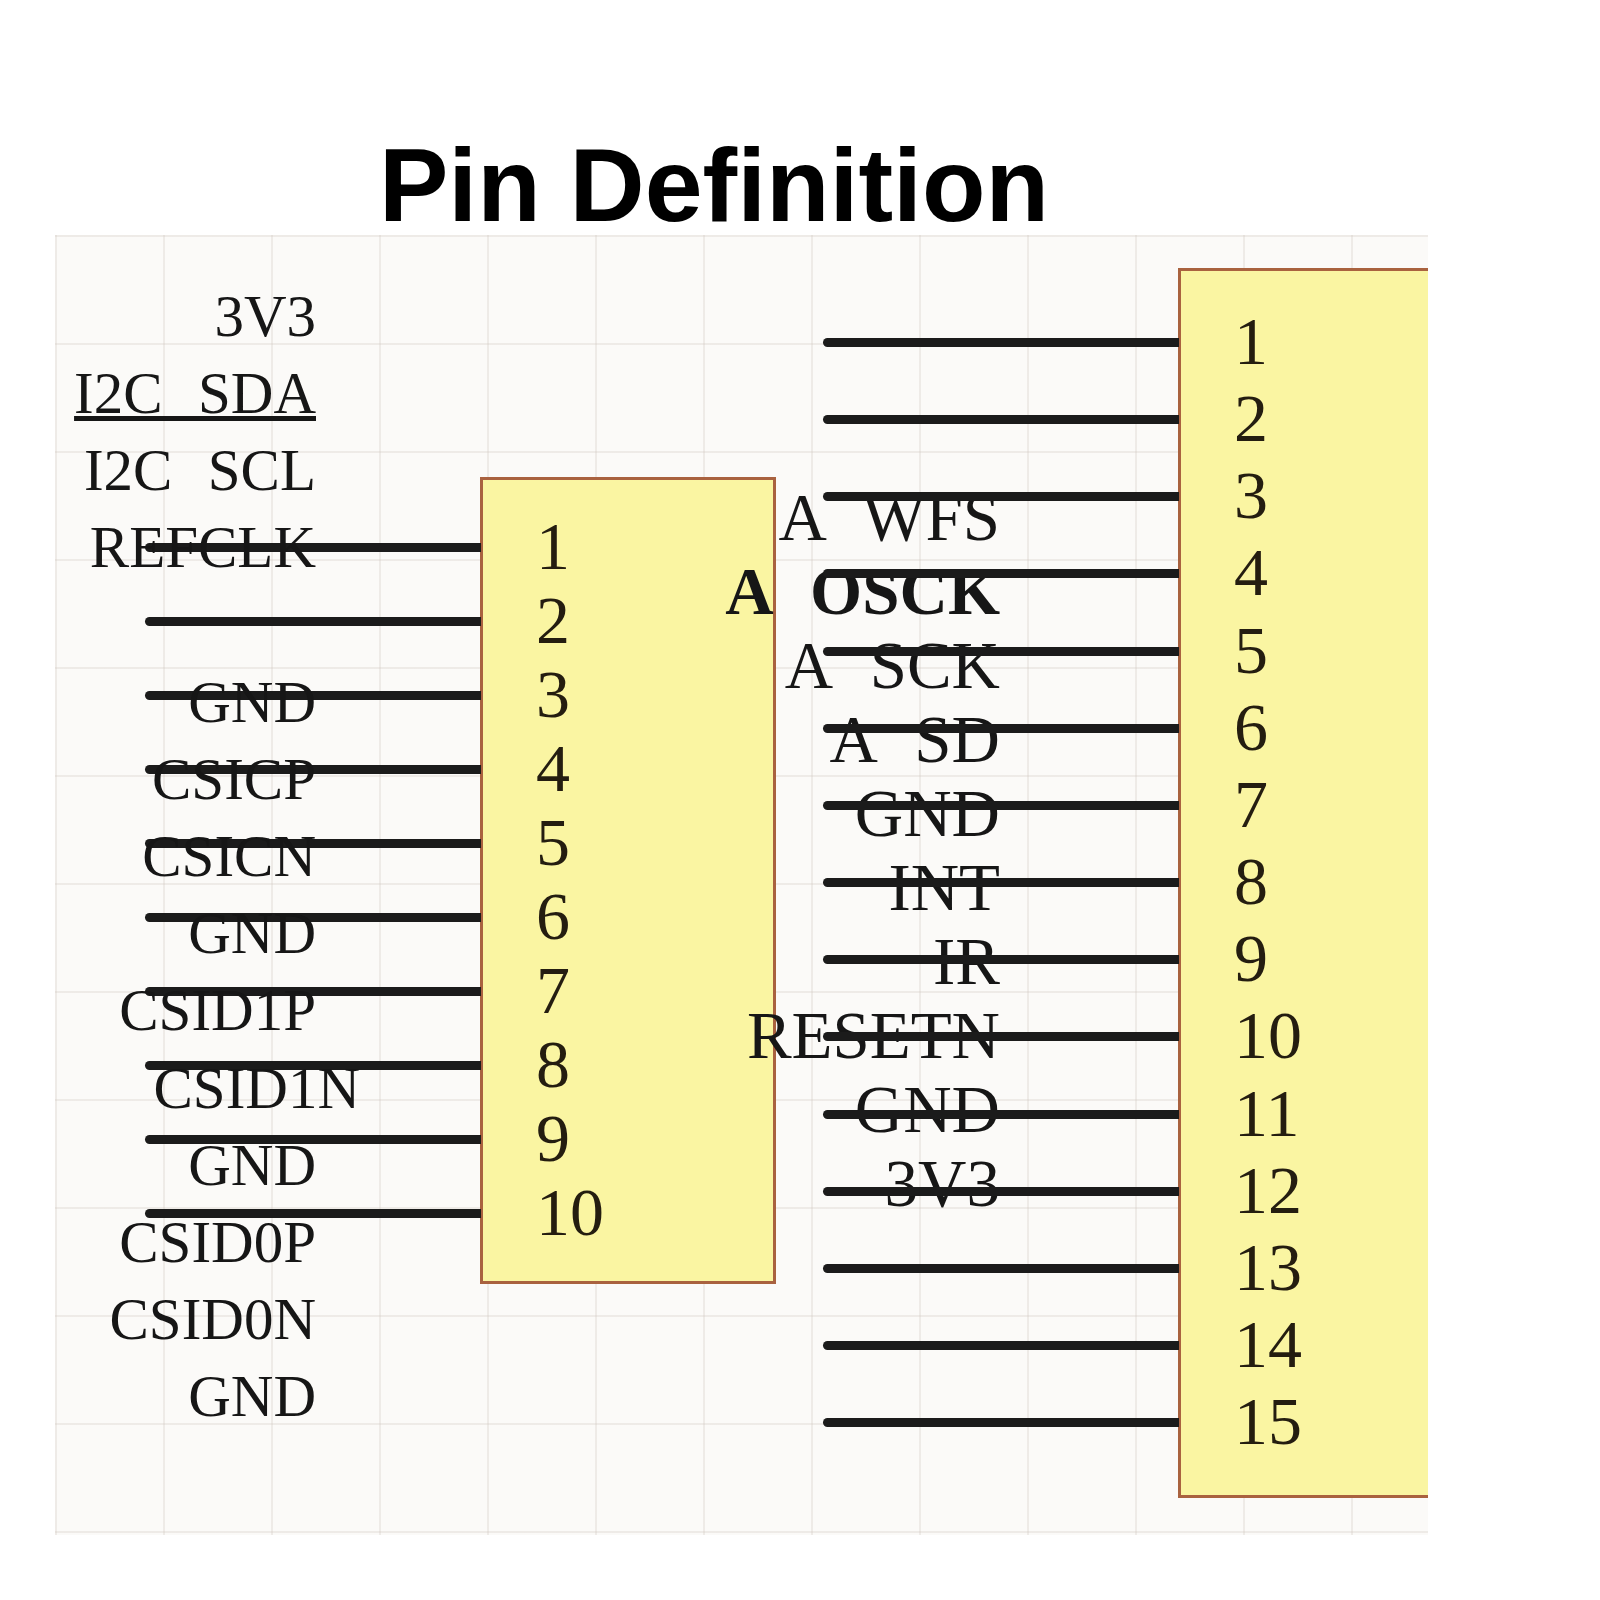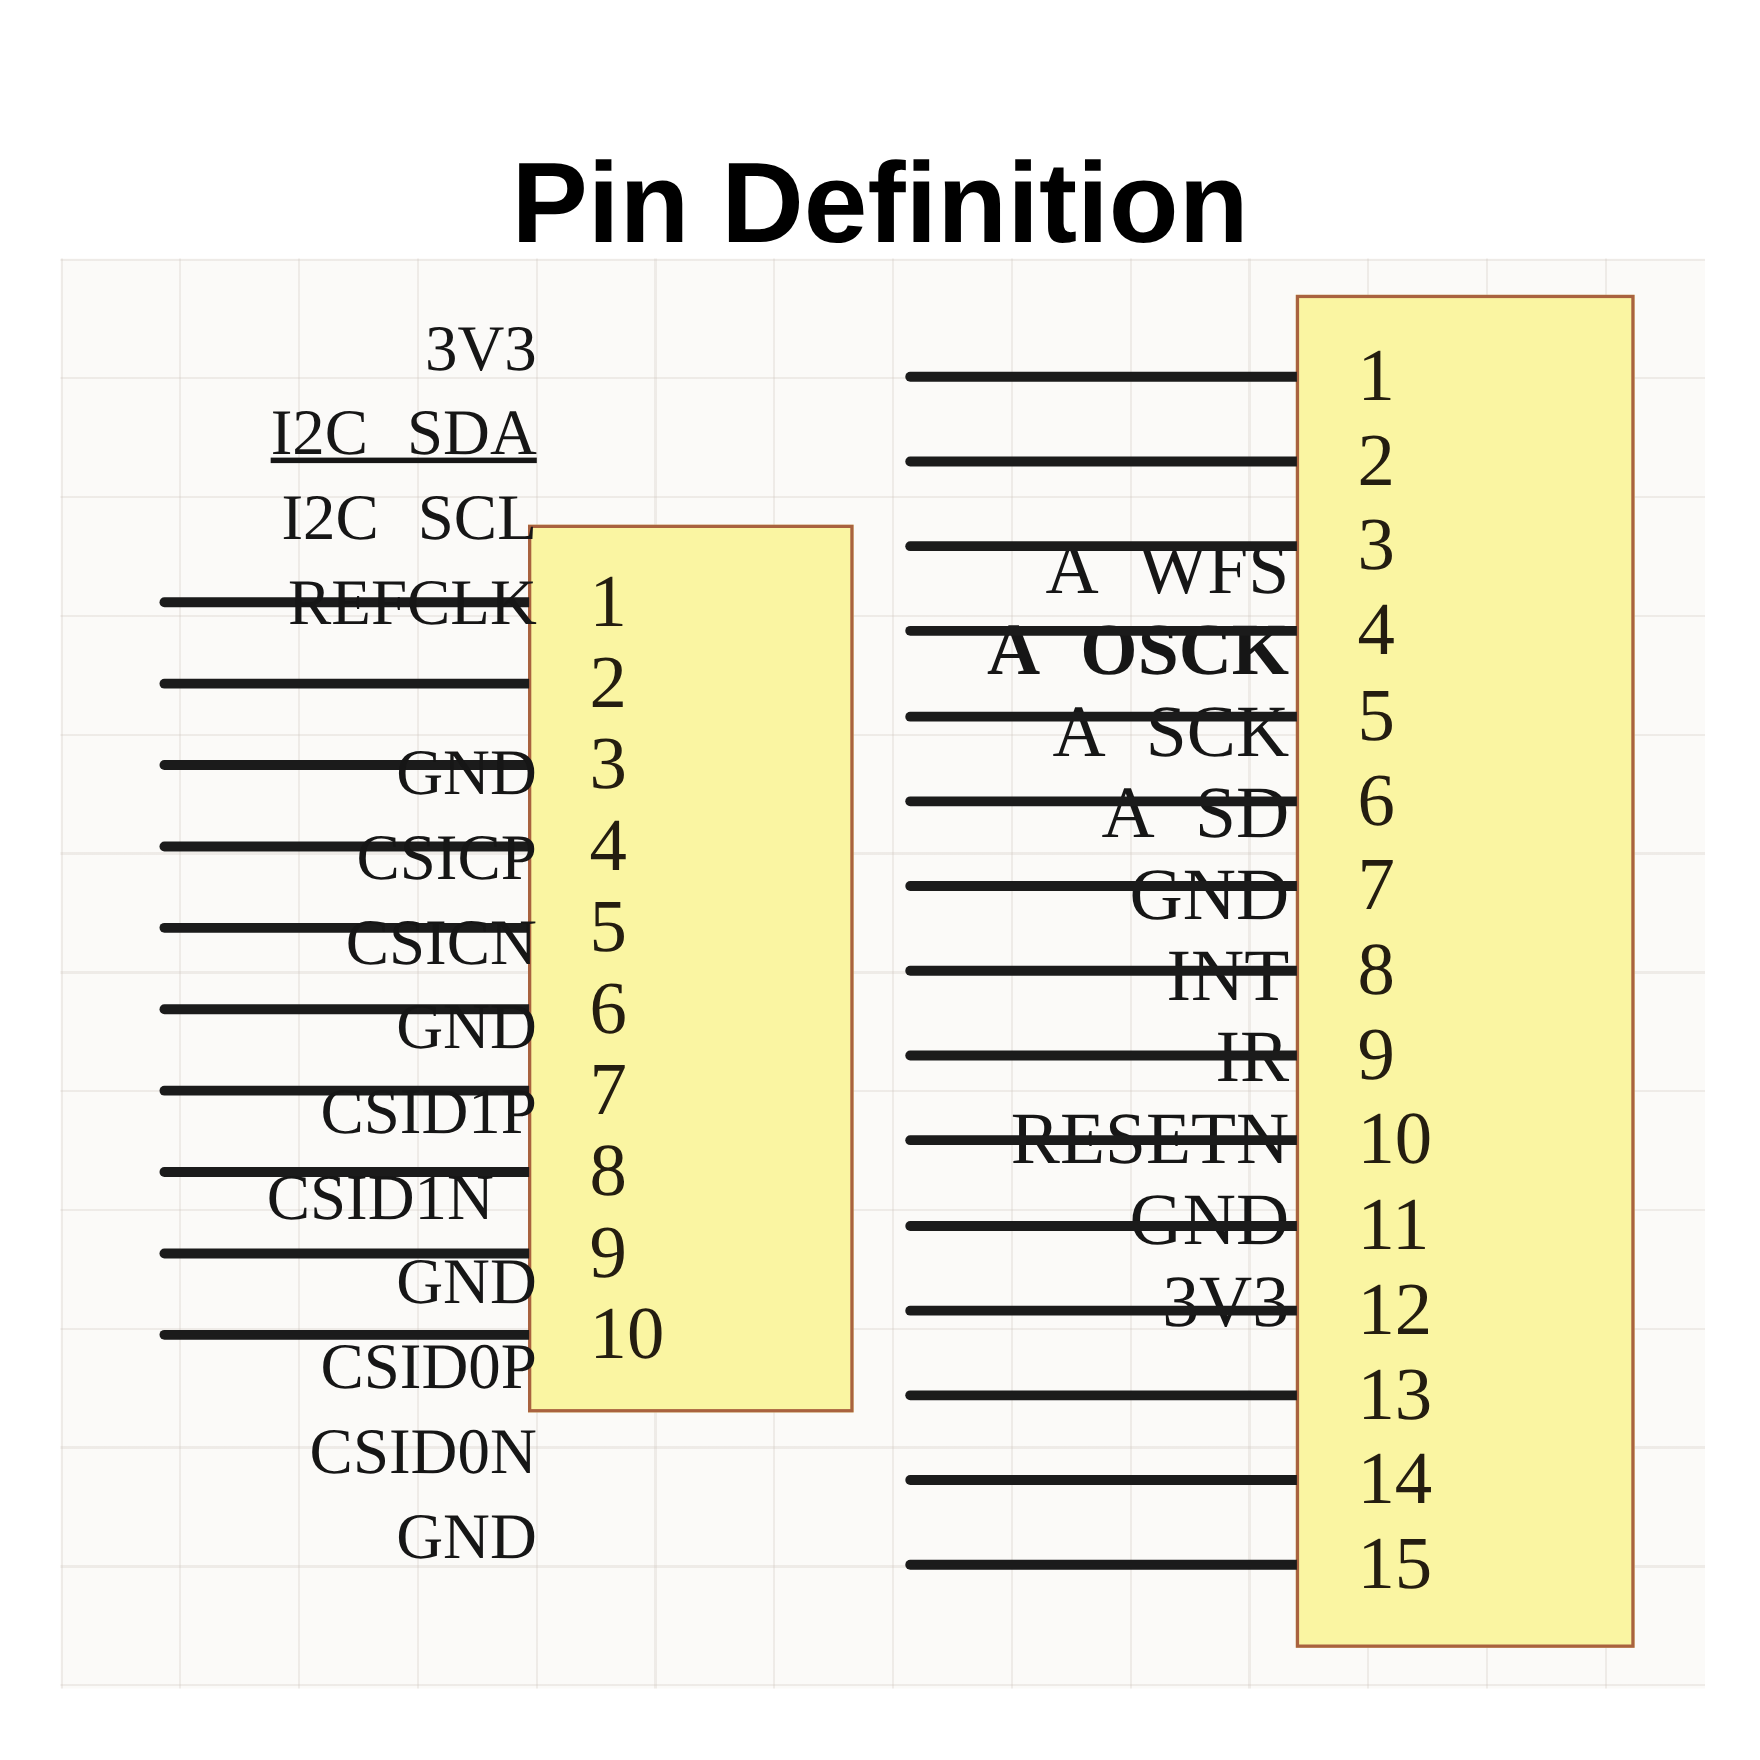--- a/index.html
+++ b/index.html
@@ -1,17 +1,17 @@
 <!DOCTYPE html>
 <html><head>
 <meta charset="utf-8">
 <style>
   html,body{margin:0;padding:0;background:#ffffff;}
   #canvas{
-    position:relative;width:1600px;height:1600px;background:#ffffff;
+    position:relative;width:1428px;height:1600px;background:#ffffff;
     overflow:hidden;font-family:"Liberation Serif",serif;
   }
   .grid{
     position:absolute;left:55px;top:235px;width:1495px;height:1300px;
     background-color:#fbfaf8;
     background-image:
       repeating-linear-gradient(to right, rgba(205,196,188,.28) 0 2px, transparent 2px 108px),
       repeating-linear-gradient(to bottom, rgba(205,196,188,.28) 0 2px, transparent 2px 108px);
   }
   .title{
@@ -106,21 +106,21 @@
       <div class="wire" style="left: 823px; width: 356px; top: 878.05px;"></div>
       <div class="lbl lbl-right" style="right: 1112px; top: 886.05px;">CSICN</div>
       <div class="num" style="left: 1234px; top: 882.05px;">8</div>
       <div class="wire" style="left: 823px; width: 356px; top: 955.2px;"></div>
       <div class="lbl lbl-right" style="right: 1112px; top: 963.2px;">GND</div>
       <div class="num" style="left: 1234px; top: 959.2px;">9</div>
       <div class="wire" style="left: 823px; width: 356px; top: 1032.35px;"></div>
       <div class="lbl lbl-right" style="right: 1112px; top: 1040.35px;">CSID1P</div>
       <div class="num" style="left: 1234px; top: 1036.35px;">10</div>
       <div class="wire" style="left: 823px; width: 356px; top: 1109.5px;"></div>
-      <div class="lbl lbl-right" style="right: 1151px; top: 1117.5px;">CSID1N</div>
+      <div class="lbl lbl-right" style="right: 1068px; top: 1117.5px;">CSID1N</div>
       <div class="num" style="left: 1234px; top: 1113.5px;">11</div>
       <div class="wire" style="left: 823px; width: 356px; top: 1186.65px;"></div>
       <div class="lbl lbl-right" style="right: 1112px; top: 1194.65px;">GND</div>
       <div class="num" style="left: 1234px; top: 1190.65px;">12</div>
       <div class="wire" style="left: 823px; width: 356px; top: 1263.8px;"></div>
       <div class="lbl lbl-right" style="right: 1112px; top: 1271.8px;">CSID0P</div>
       <div class="num" style="left: 1234px; top: 1267.8px;">13</div>
       <div class="wire" style="left: 823px; width: 356px; top: 1340.95px;"></div>
       <div class="lbl lbl-right" style="right: 1112px; top: 1348.95px;">CSID0N</div>
       <div class="num" style="left: 1234px; top: 1344.95px;">14</div>

